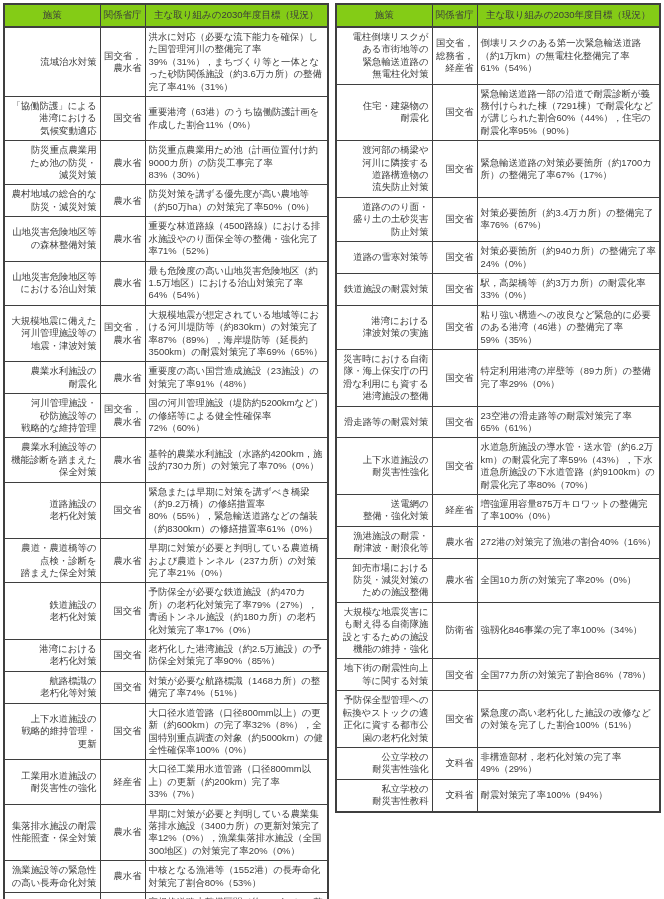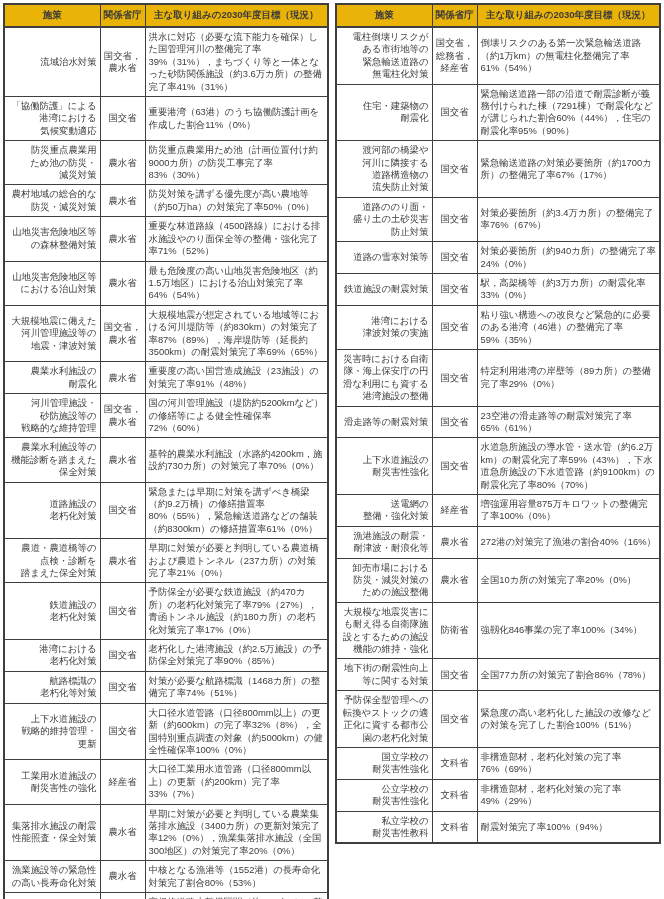--- a/index.html
+++ b/index.html
@@ -10,38 +10,38 @@
   }
   .page{display:flex;gap:6px;padding:3px;box-sizing:border-box;}
   table.policy-table{
     border-collapse:collapse;
     width:327px;
     table-layout:fixed;
     border:2px solid #3f3f3f;
     align-self:flex-start;
   }
   table.policy-table th{
-    background:#eab308;
-    font-weight:bold;
+    background:#84cc16;
+    font-weight:normal;
     font-size:9.5px;
     padding:4px 2px;
     text-align:center;
     border:1px solid #3f3f3f;
     border-bottom:2px solid #3f3f3f;
     vertical-align:middle;
   }
   table.policy-table td{
     border:1px solid #3f3f3f;
     font-size:9.4px;
     line-height:1.32;
     vertical-align:middle;
     padding:3px 3px;
   }
   td.measure-cell{white-space:pre-line;text-align:right;padding-left:4px;}
-  td.ministry-cell{white-space:pre-line;text-align:center;padding:3px 1px;}
+  td.ministry-cell{white-space:pre-line;text-align:right;padding:3px 1px;}
   td.target-cell{text-align:left;padding-left:5px;padding-right:4px;}
   col.c-measure{width:96px;}
   col.c-ministry{width:45px;}
   col.c-target{width:auto;}
 </style>
 </head>
 <body>
 
 <div class="page">
   <table class="policy-table">
@@ -304,26 +304,20 @@
         </tr>
         <tr>
           <td class="measure-cell">予防保全型管理への
 転換やストックの適
 正化に資する都市公
 園の老朽化対策</td>
           <td class="ministry-cell">国交省</td>
           <td class="target-cell">緊急度の高い老朽化した施設の改修などの対策を完了した割合100%（51%）</td>
         </tr>
         <tr>
-          <td class="measure-cell">国立学校の
-耐災害性強化</td>
-          <td class="ministry-cell">文科省</td>
-          <td class="target-cell">非構造部材，老朽化対策の完了率76%（69%）</td>
-        </tr>
-        <tr>
           <td class="measure-cell">公立学校の
 耐災害性強化</td>
           <td class="ministry-cell">文科省</td>
           <td class="target-cell">非構造部材，老朽化対策の完了率49%（29%）</td>
         </tr>
         <tr>
           <td class="measure-cell">私立学校の
 耐災害性教科</td>
           <td class="ministry-cell">文科省</td>
           <td class="target-cell">耐震対策完了率100%（94%）</td>

